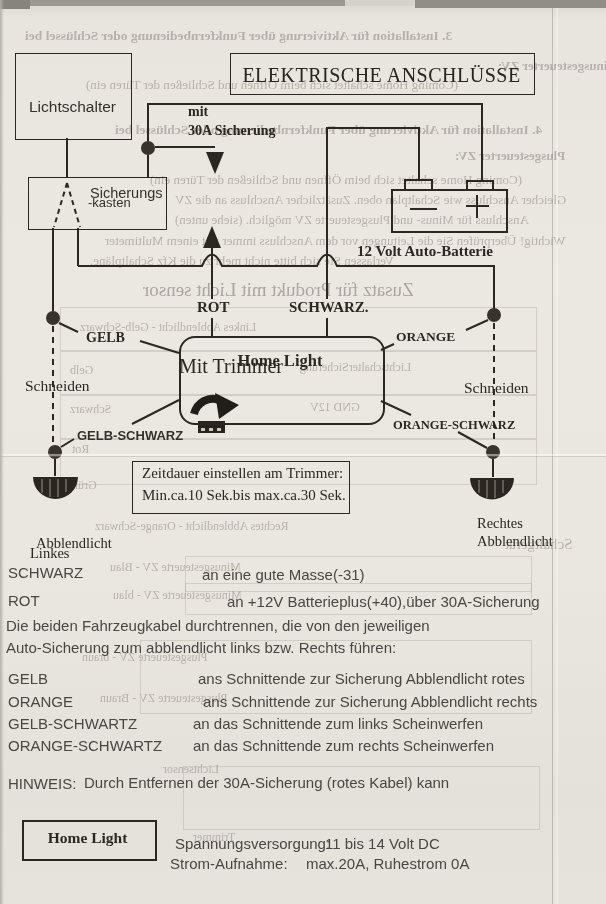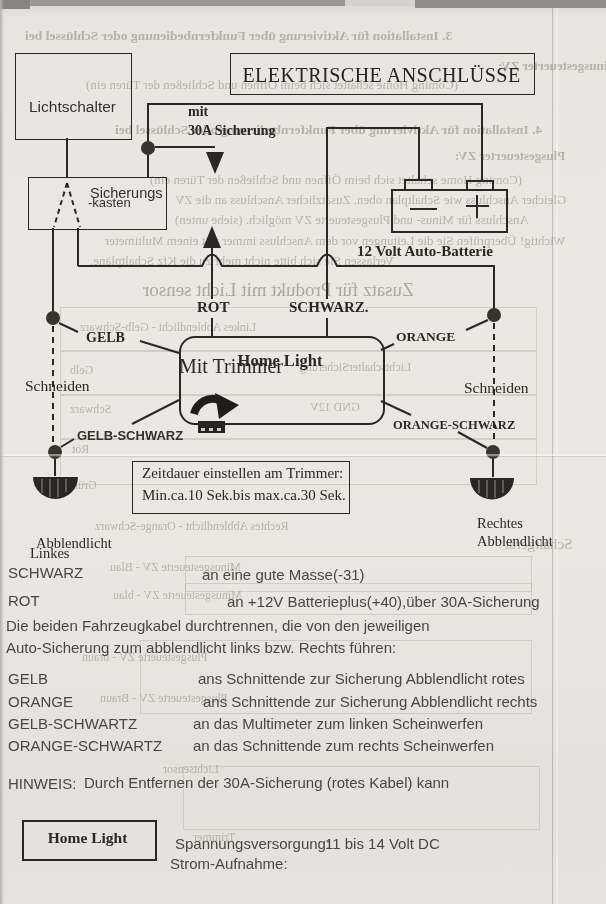--- a/index.html
+++ b/index.html
@@ -186,32 +186,33 @@
   <div class="abs body-t" style="left:202px;top:566px">an eine gute Masse(-31)</div>
   <div class="abs body-t" style="left:8px;top:592px">ROT</div>
   <div class="abs body-t" style="left:227px;top:593px">an +12V Batterieplus(+40),über 30A-Sicherung</div>
   <div class="abs body-t" style="left:6px;top:617px">Die beiden Fahrzeugkabel durchtrennen, die von den jeweiligen</div>
   <div class="abs body-t" style="left:6px;top:639px">Auto-Sicherung zum abblendlicht links bzw. Rechts führen:</div>
   <div class="abs body-t" style="left:8px;top:670px">GELB</div>
   <div class="abs body-t" style="left:198px;top:670px">ans Schnittende zur Sicherung Abblendlicht rotes</div>
   <div class="abs body-t" style="left:8px;top:693px">ORANGE</div>
   <div class="abs body-t" style="left:8px;top:715px">GELB-SCHWARTZ</div>
   <div class="abs body-t" style="left:203px;top:693px">ans Schnittende zur Sicherung Abblendlicht rechts</div>
-  <div class="abs body-t" style="left:193px;top:715px">an das Multimeter zum linken Scheinwerfen</div>
+  <div class="abs body-t" style="left:193px;top:715px">an das Schnittende zum links Scheinwerfen</div>
   <div class="abs body-t" style="left:8px;top:737px">ORANGE-SCHWARTZ</div>
   <div class="abs body-t" style="left:193px;top:737px">an das Schnittende zum rechts Scheinwerfen</div>
 
   <div class="abs body-t" style="left:8px;top:775px">HINWEIS:</div>
   <div class="abs body-t" style="left:84px;top:774px">Durch Entfernen der 30A-Sicherung (rotes Kabel) kann</div>
 
   <div class="abs" style="left:22px;top:820px;width:131px;height:37px;border:2px solid #2b2824"></div>
   <div class="abs serif" style="left:22px;top:829px;width:131px;text-align:center;font-size:15.5px;font-weight:700">Home Light</div>
   <div class="abs body-t" style="left:175px;top:835px">Spannungsversorgung:</div>
   <div class="abs body-t" style="left:325px;top:835px">11 bis 14 Volt DC</div>
   <div class="abs body-t" style="left:170px;top:855px">Strom-Aufnahme:</div>
+  <div class="abs body-t" style="left:306px;top:855px">max.20A, Ruhestrom 0A</div>
 
   <div class="abs" style="left:552px;top:0;width:1px;height:904px;background:rgba(130,125,118,.4)"></div>
   <div class="abs" style="left:556px;top:0;width:2px;height:904px;background:rgba(255,255,255,.3)"></div>
   <div class="abs" style="left:0;top:454px;width:606px;height:2px;background:rgba(255,255,255,.45)"></div>
   <div class="abs" style="left:0;top:456px;width:606px;height:1px;background:rgba(150,145,138,.3)"></div>
   <div class="abs" style="left:0;top:0;width:606px;height:6px;background:#9b9791"></div>
   <div class="abs" style="left:345px;top:0;width:70px;height:6px;background:#d5d2cc"></div>
   <div class="abs" style="left:415px;top:0;width:191px;height:8px;background:#918d87"></div>
   <div class="abs" style="left:0;top:0;width:30px;height:9px;background:#87837d"></div>
   <div class="abs" style="left:0;top:0;width:4px;height:904px;background:linear-gradient(90deg,#b3afa9,rgba(179,175,169,0))"></div>

